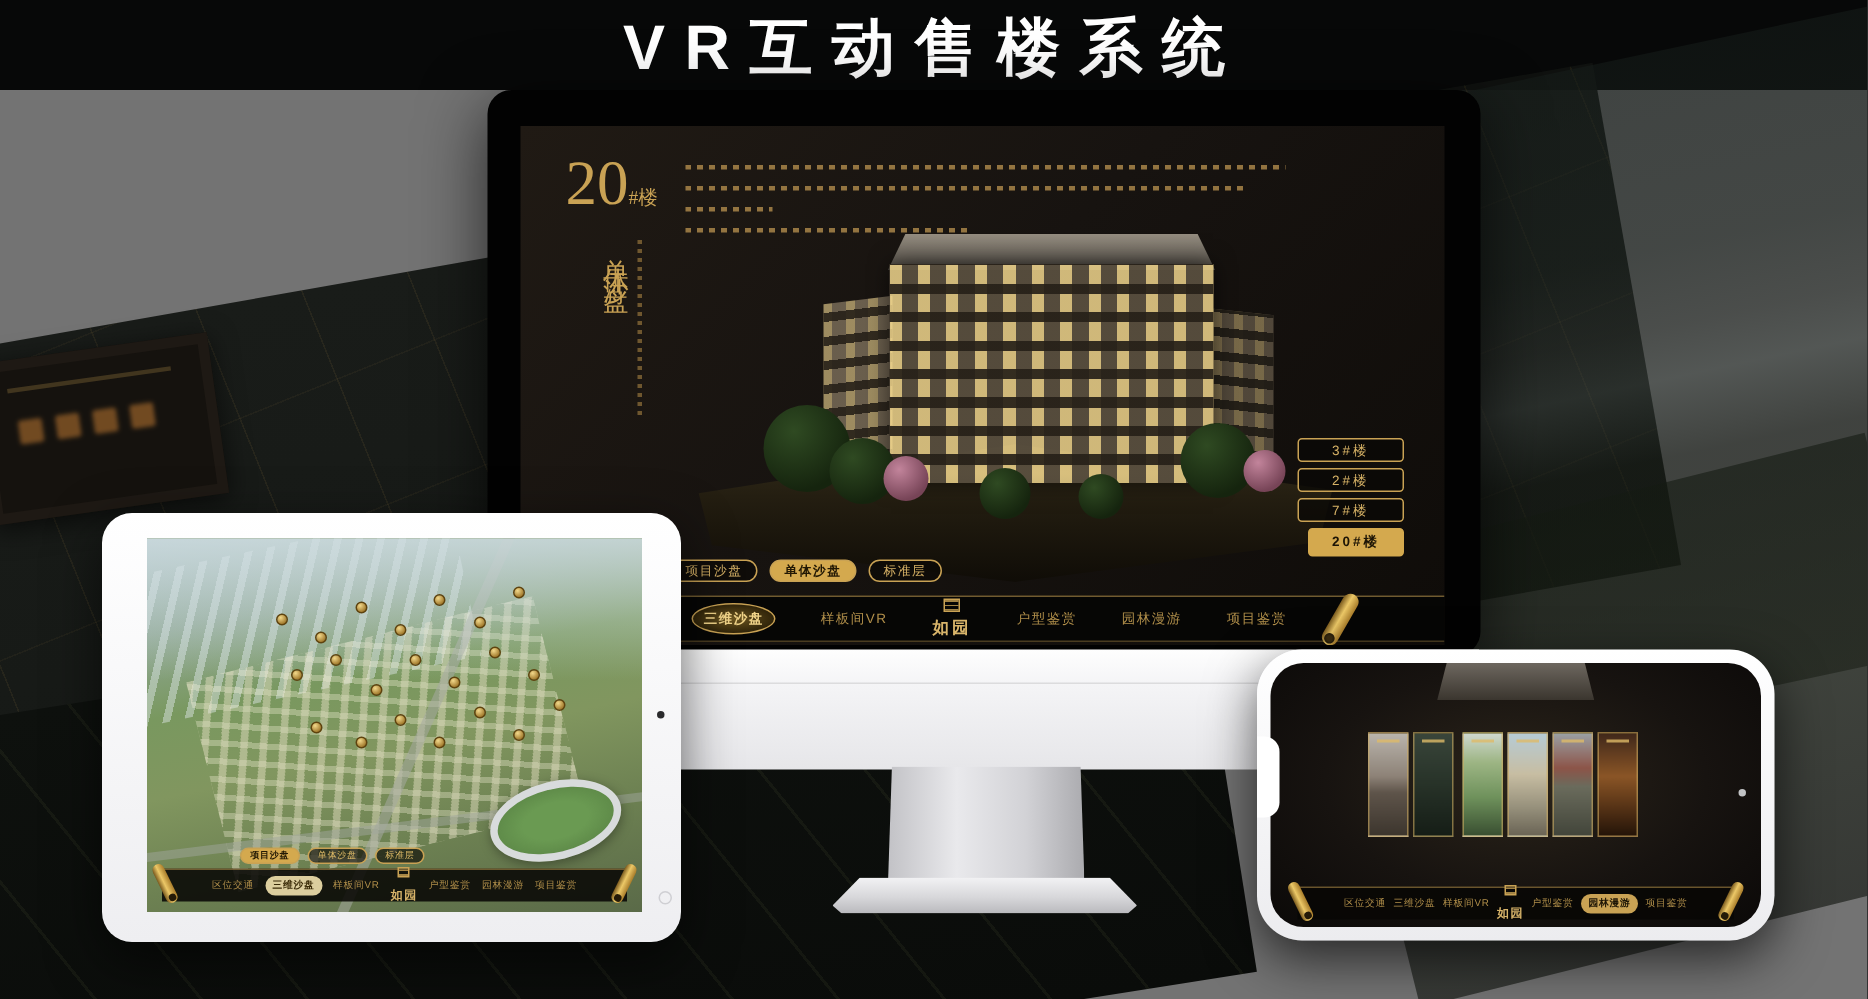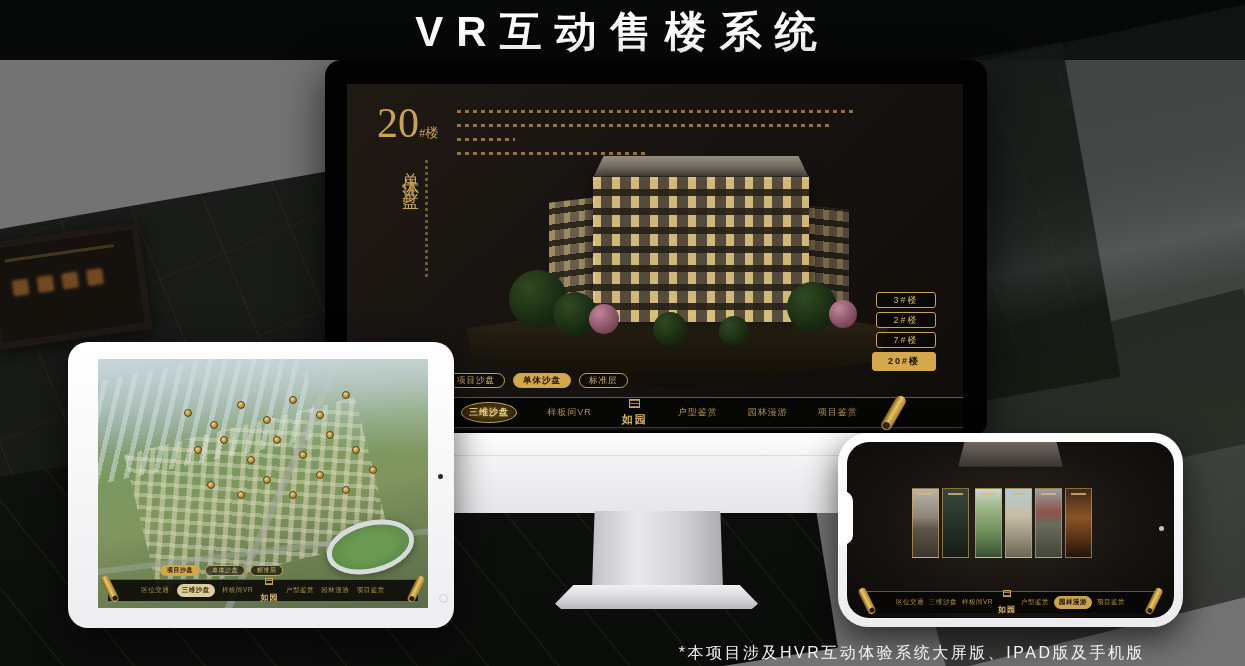--- a/index.html
+++ b/index.html
@@ -89,21 +89,21 @@
   .bld .wingR{position:absolute;left:352px;top:66px;width:40px;height:108px;transform:skewY(6deg);
     background:
       repeating-linear-gradient(0deg,transparent 0 10px,rgba(30,26,20,.92) 10px 16px),
       repeating-linear-gradient(90deg,rgba(200,176,120,.55) 0 6px,rgba(84,74,60,.95) 6px 14px);}
   .tree{position:absolute;border-radius:50%;}
   .t-green{background:radial-gradient(circle at 35% 30%,#2f4a22,#15240e 72%);}
   .t-pink{background:radial-gradient(circle at 35% 30%,#c2849b,#774457 72%);}
 
   
   .flr-btns{position:absolute;right:27px;top:208px;display:flex;flex-direction:column;gap:4px;align-items:flex-end;}
-  .flr-btn{width:60px;height:16px;border:1px solid #c9a254;border-radius:3px;color:#d7b266;
+  .flr-btn{width:71px;height:16px;border:1px solid #c9a254;border-radius:3px;color:#d7b266;
     font-size:9px;display:flex;align-items:center;justify-content:center;letter-spacing:2px;
     background:rgba(10,8,5,.75);cursor:pointer;}
   .flr-btn.active{width:64px;height:19px;background:#d4a94e;color:#1c1405;font-weight:bold;border-color:#d4a94e;}
 
   
   .m-tabs{position:absolute;left:100px;top:289px;display:flex;gap:8px;}
   .tab{height:15px;padding:0 9px;border:1px solid #c9a254;border-radius:8px;color:#d7b266;
     font-size:8.5px;display:flex;align-items:center;letter-spacing:1px;background:rgba(10,8,5,.6);cursor:pointer;}
   .tab.active{background:#d4a94e;color:#221804;font-weight:bold;}
   .m-nav{position:absolute;left:0;bottom:2px;width:100%;height:31px;background:#060605;
@@ -352,15 +352,14 @@
           <span class="nav-item">户型鉴赏</span>
           <span class="nav-item ph-active">园林漫游</span>
           <span class="nav-item">项目鉴赏</span>
           <span class="scroll-sm scroll-r"></span>
         </div>
       </div>
     </div>
     <div class="ph-notch"></div>
   </div>
 
-  <div class="footnote">*本项目涉及HVR互动体验系统大屏版、IPAD版及手机版</div>
 
 </div>
 
 </body></html>

